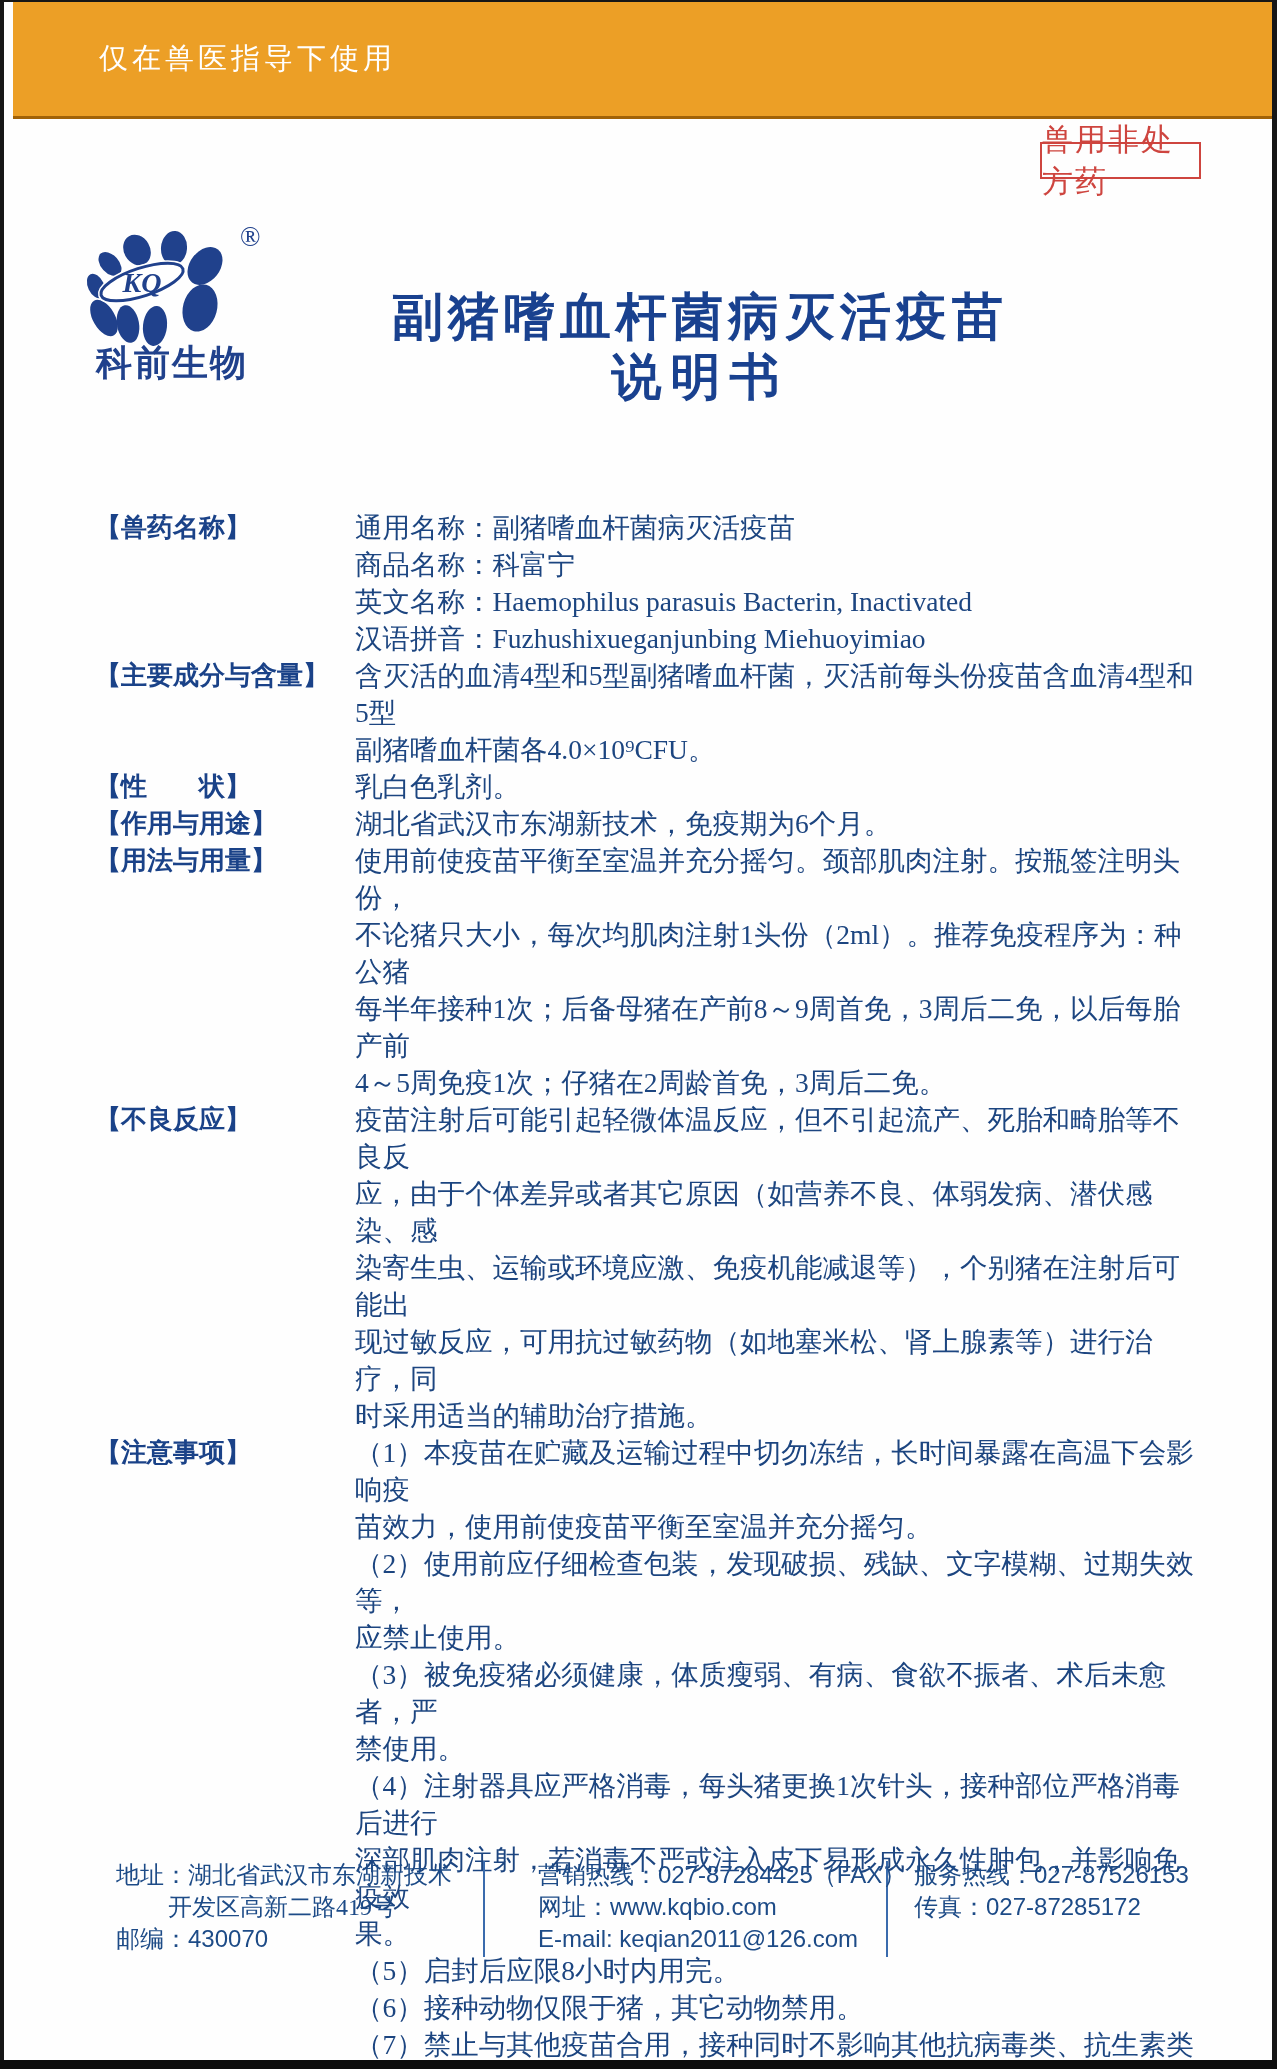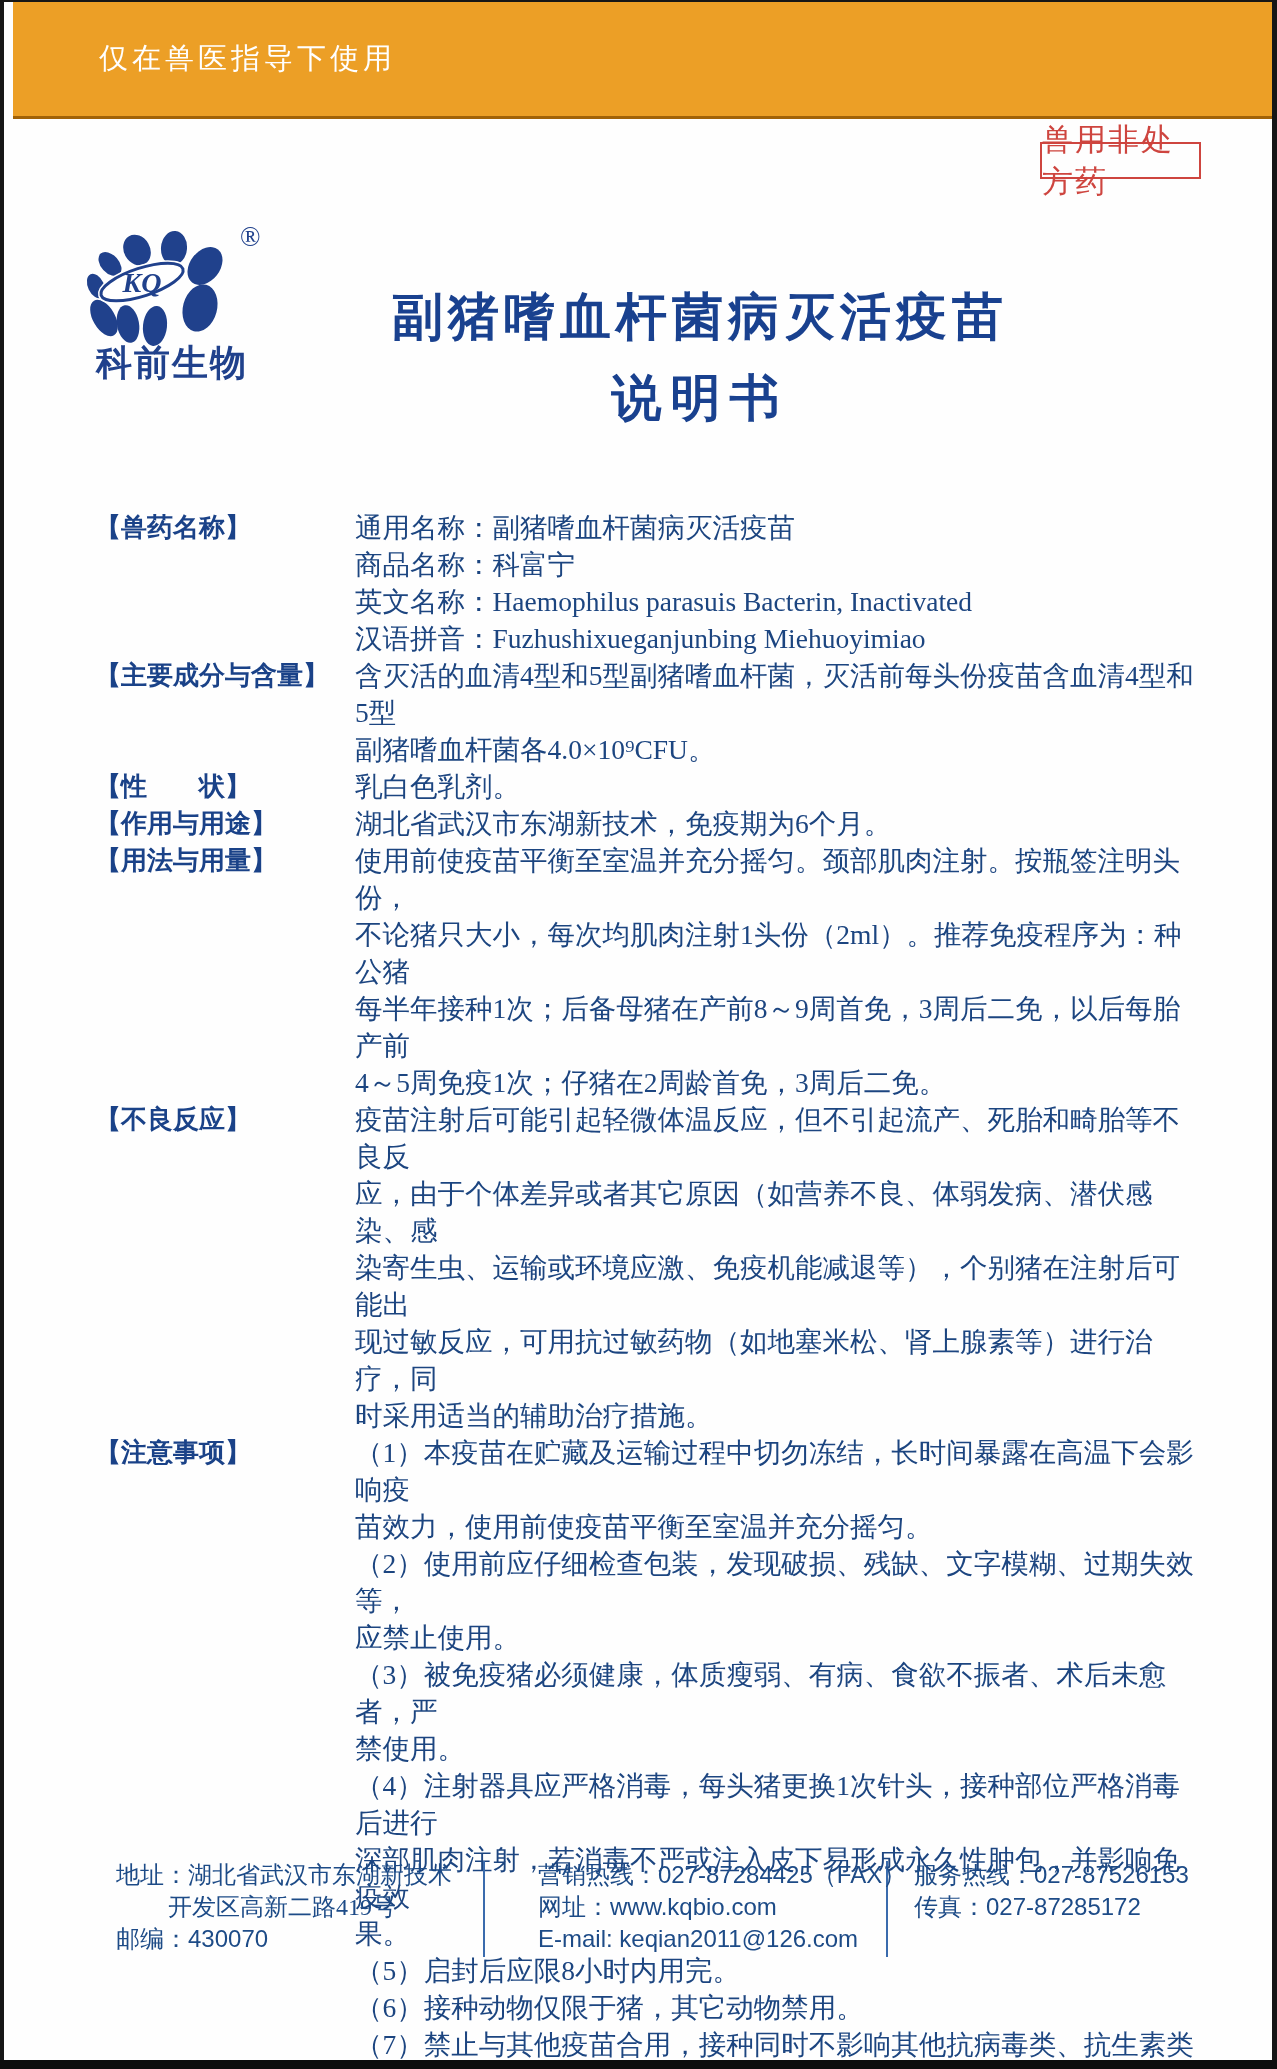--- a/index.html
+++ b/index.html
@@ -25,21 +25,21 @@
              border:2px solid var(--red);color:var(--red);display:flex;align-items:center;
              justify-content:center;font-size:31px;letter-spacing:2px;}
 
   .logo-wrap{position:absolute;left:82px;top:208px;width:190px;height:170px;}
   .brand{position:absolute;left:96px;top:339px;font-size:36px;font-weight:700;color:var(--logo);
          letter-spacing:2px;font-family:"Liberation Sans", sans-serif;}
 
   .title-block{position:absolute;left:300px;top:290px;width:800px;text-align:center;
                color:var(--title);font-family:"Liberation Sans", sans-serif;}
   .title-l1{font-size:51px;font-weight:700;letter-spacing:5px;line-height:1.05;}
-  .title-l2{font-size:50px;font-weight:700;letter-spacing:9px;margin-top:21px;}
+  .title-l2{font-size:50px;font-weight:700;letter-spacing:9px;}
 
   .body-sections{position:absolute;left:95px;top:509px;width:1112px;color:var(--navy);}
   .sec-row{display:flex;align-items:flex-start;}
   .sec-label{flex:0 0 260px;font-size:26px;line-height:37px;font-weight:700;
              color:var(--label);white-space:pre;}
   .sec-content{flex:1;font-size:27.5px;line-height:37px;}
   .line{min-height:37px;}
 
   .footer{position:absolute;left:0;top:1855px;width:1277px;color:#1D4B87;
           font-family:"Liberation Sans", sans-serif;font-size:24px;}

